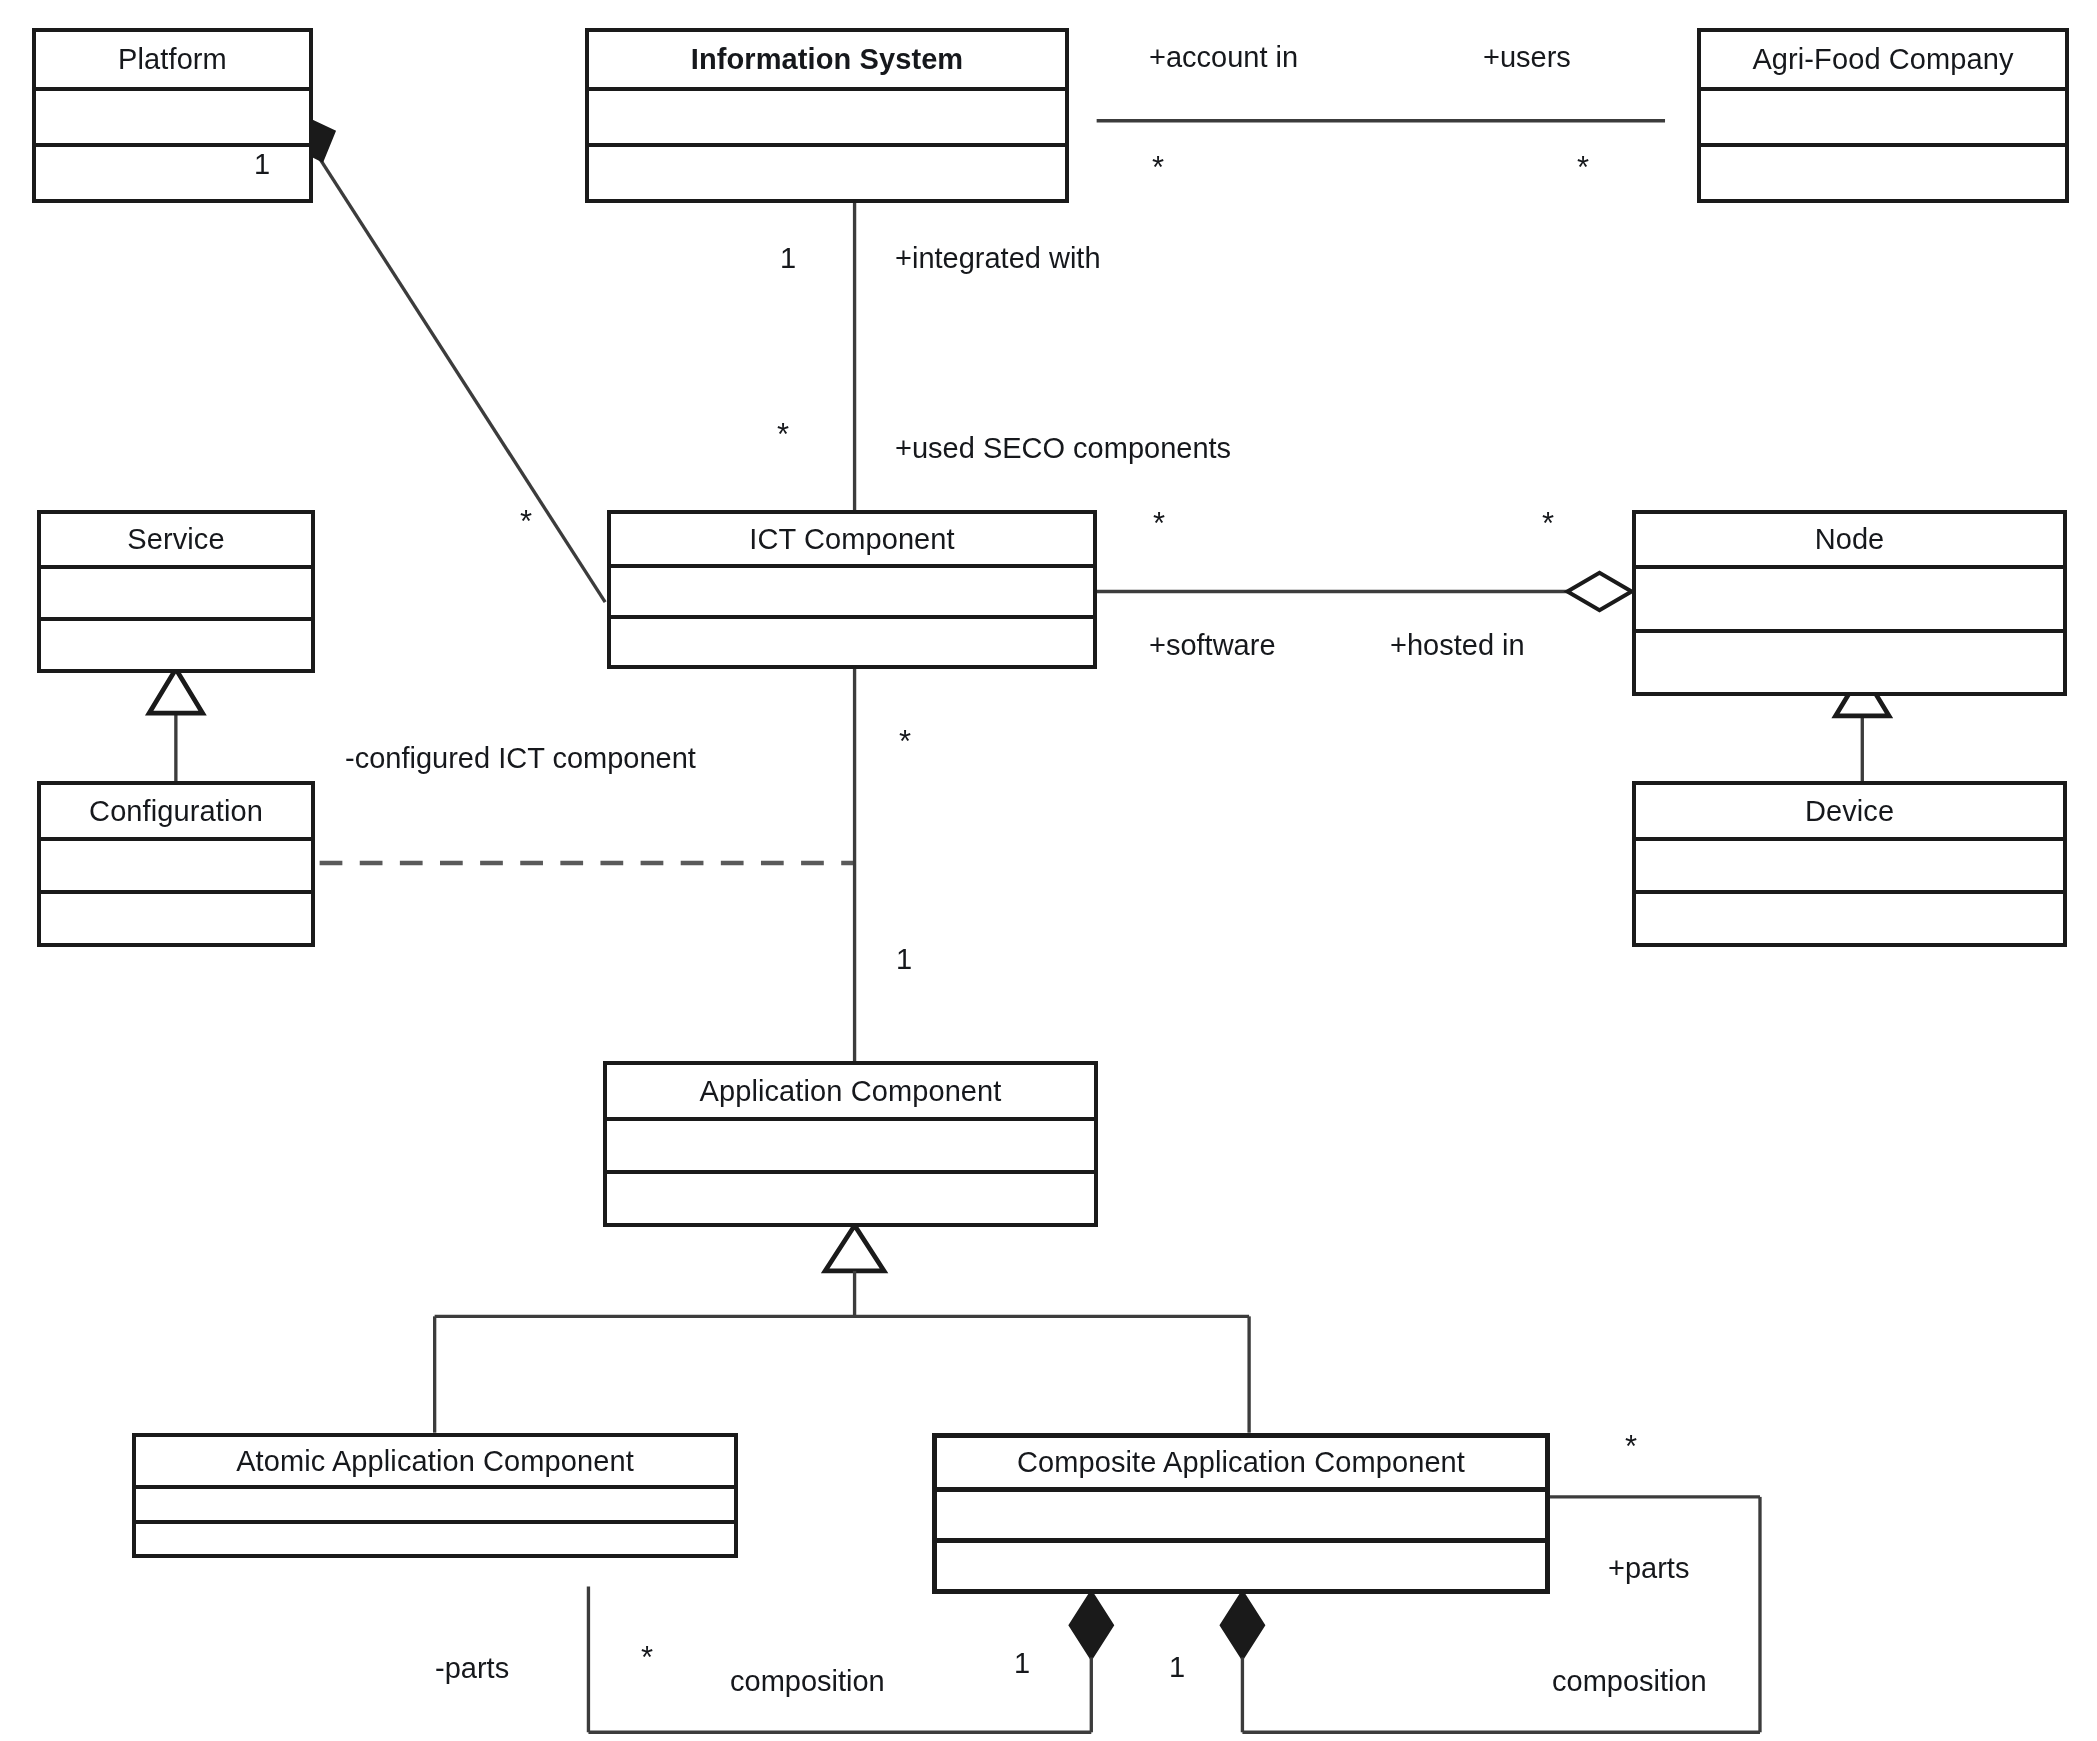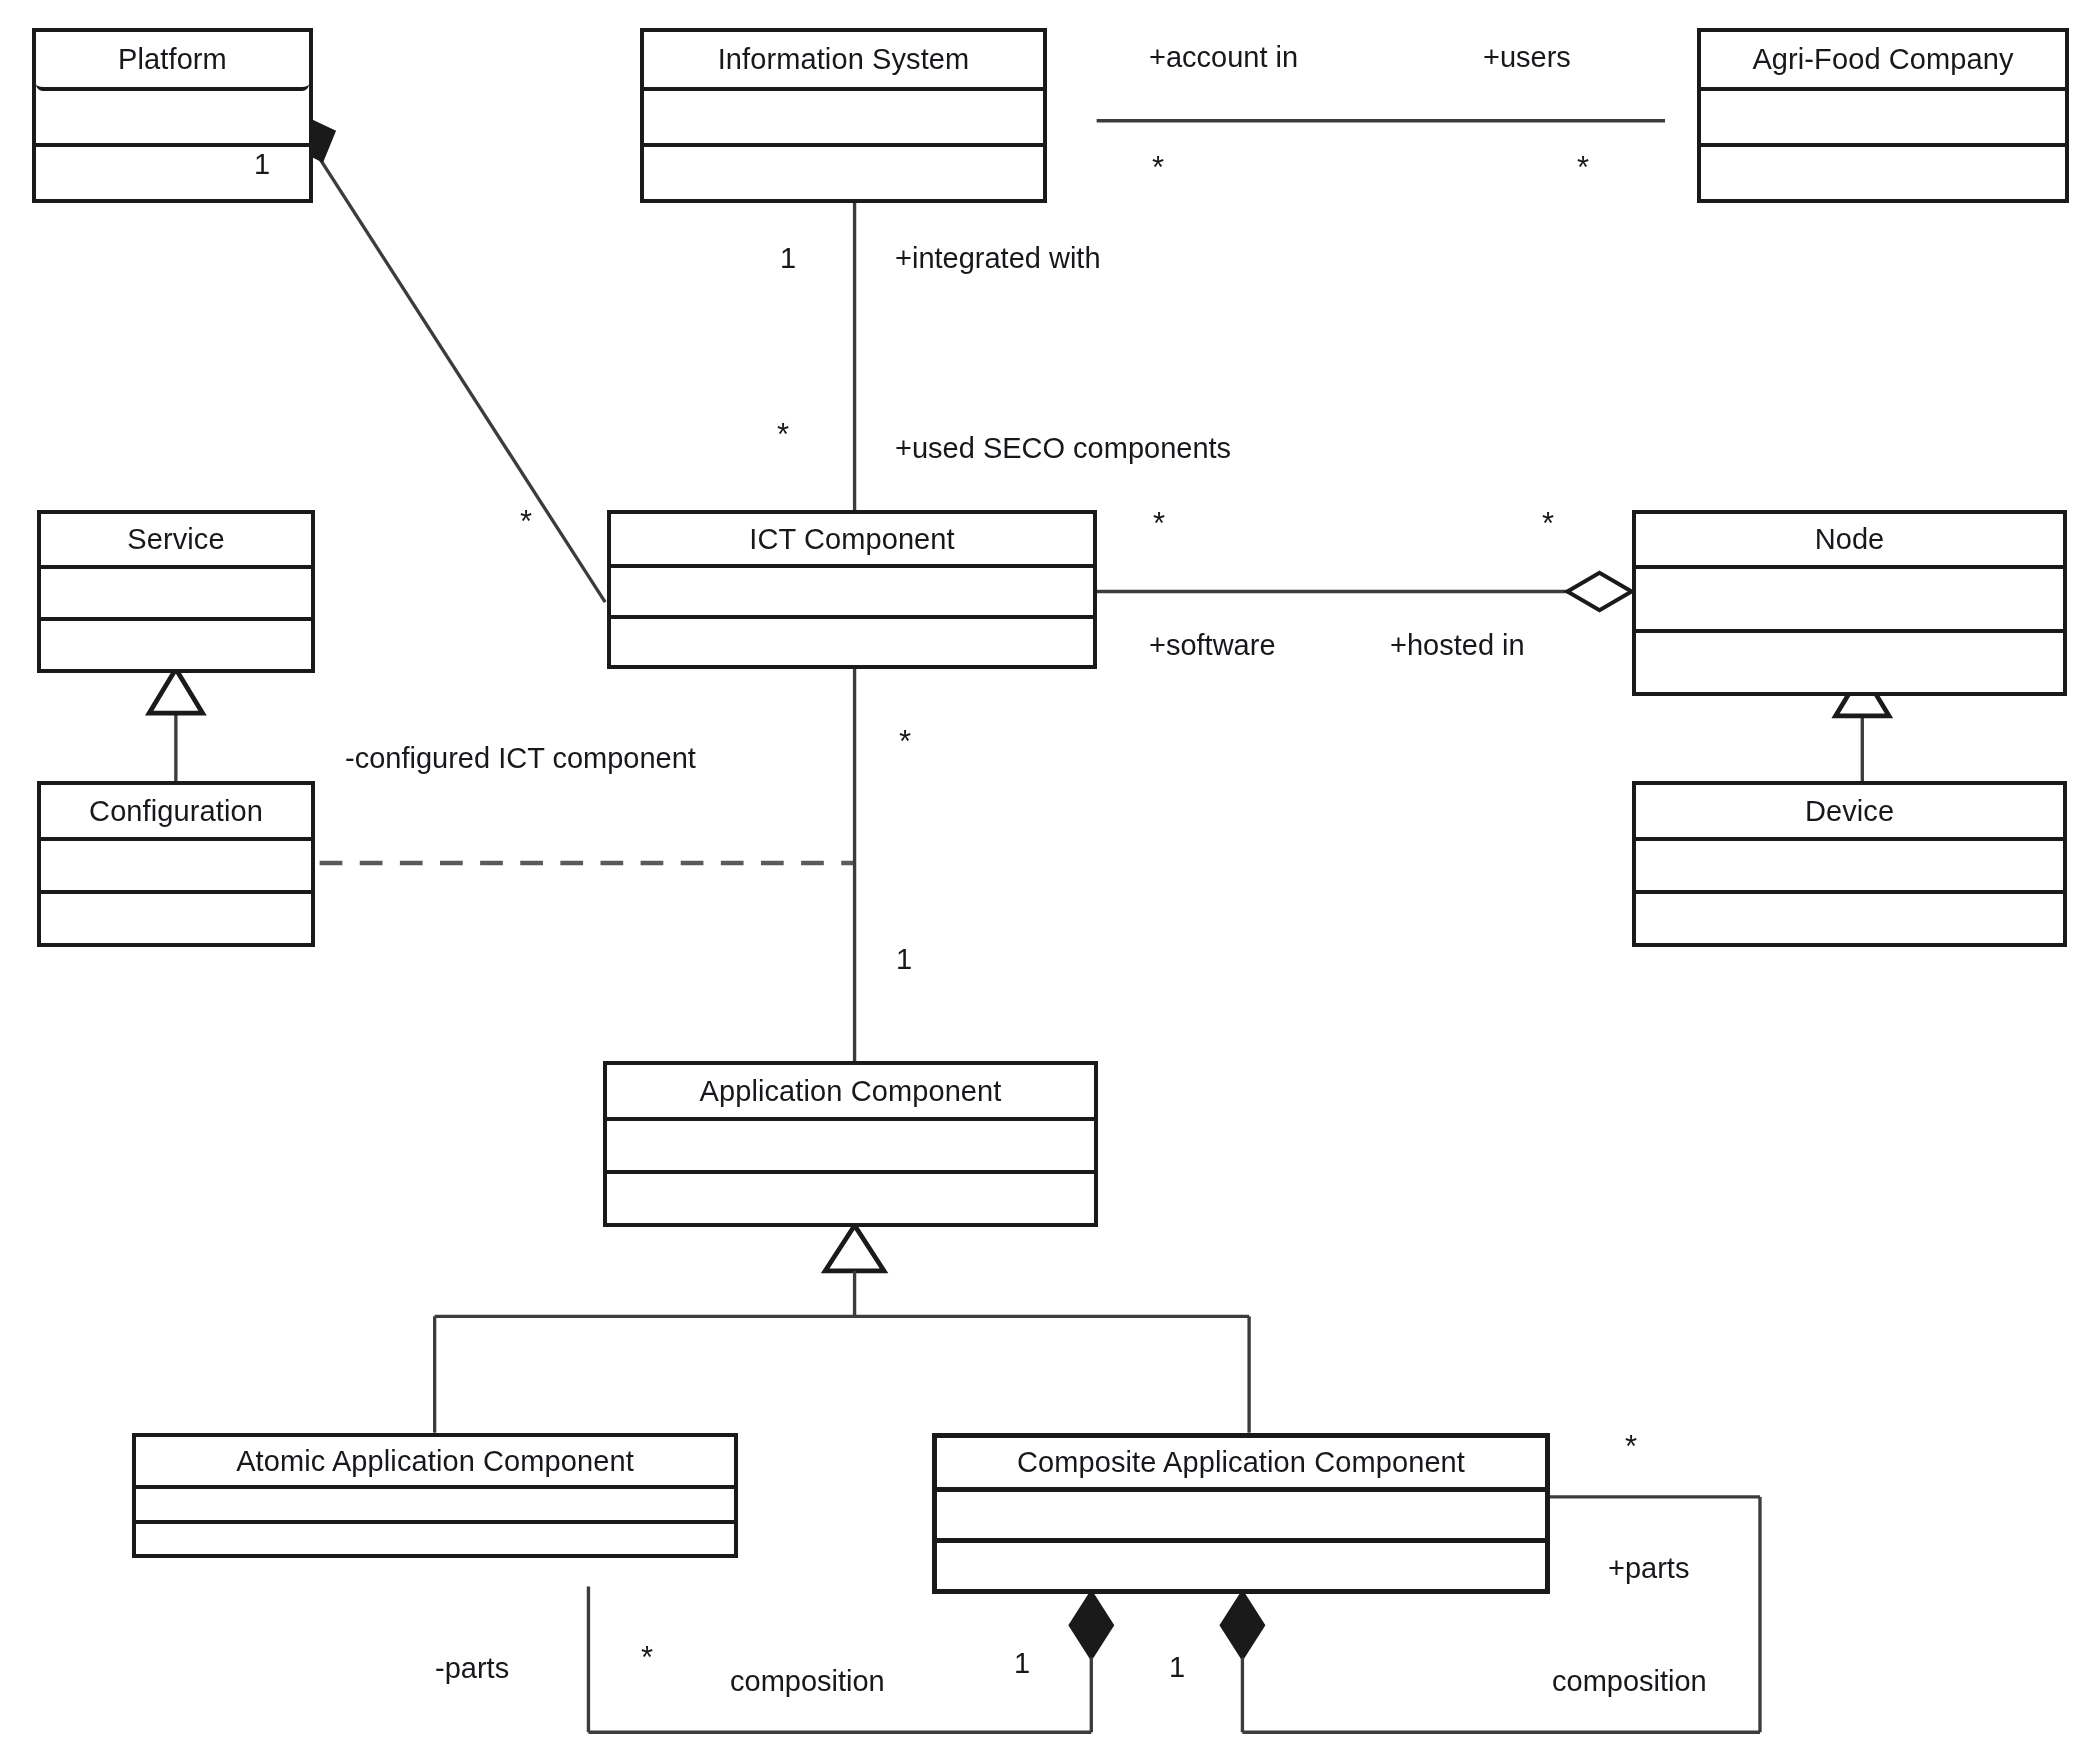--- a/index.html
+++ b/index.html
@@ -137,26 +137,26 @@
     <g>
       <polygon points="1858,2380 1826,2430 1858,2480 1890,2430" fill="#1a1a1a" stroke="#1a1a1a" stroke-width="4"></polygon>
       <line x1="1858" y1="2478" x2="1858" y2="2590" stroke="#3c3c3c" stroke-width="5"></line>
       <line x1="1858" y1="2590" x2="2632" y2="2590" stroke="#3c3c3c" stroke-width="5"></line>
       <line x1="2632" y1="2590" x2="2632" y2="2238" stroke="#3c3c3c" stroke-width="5"></line>
       <line x1="2632" y1="2238" x2="2318" y2="2238" stroke="#3c3c3c" stroke-width="5"></line>
     </g>
   </svg>
 
   <div class="uml-class" style="left:32px; top:28px; width:281px; height:175px;">
-    <div class="uml-name-row" style="height:59px;border-radius:7px;">Platform</div>
-    <div class="uml-attr-row"></div>
-    <div class="uml-op-row"></div>
-  </div>
-
-  <div class="uml-class" style="left:640px; top:28px; width:407px; height:175px;">
+    <div class="uml-name-row" style="height:59px;">Platform</div>
+    <div class="uml-attr-row"></div>
+    <div class="uml-op-row"></div>
+  </div>
+
+  <div class="uml-class" style="left:585px; top:28px; width:484px; height:175px;font-weight:bold;">
     <div class="uml-name-row" style="height:59px;">Information System</div>
     <div class="uml-attr-row"></div>
     <div class="uml-op-row"></div>
   </div>
 
   <div class="uml-class" style="left:1665px; top:28px; width:372px; height:175px;margin-left:32px;">
     <div class="uml-name-row" style="height:59px;">Agri-Food Company</div>
     <div class="uml-attr-row"></div>
     <div class="uml-op-row"></div>
   </div>

